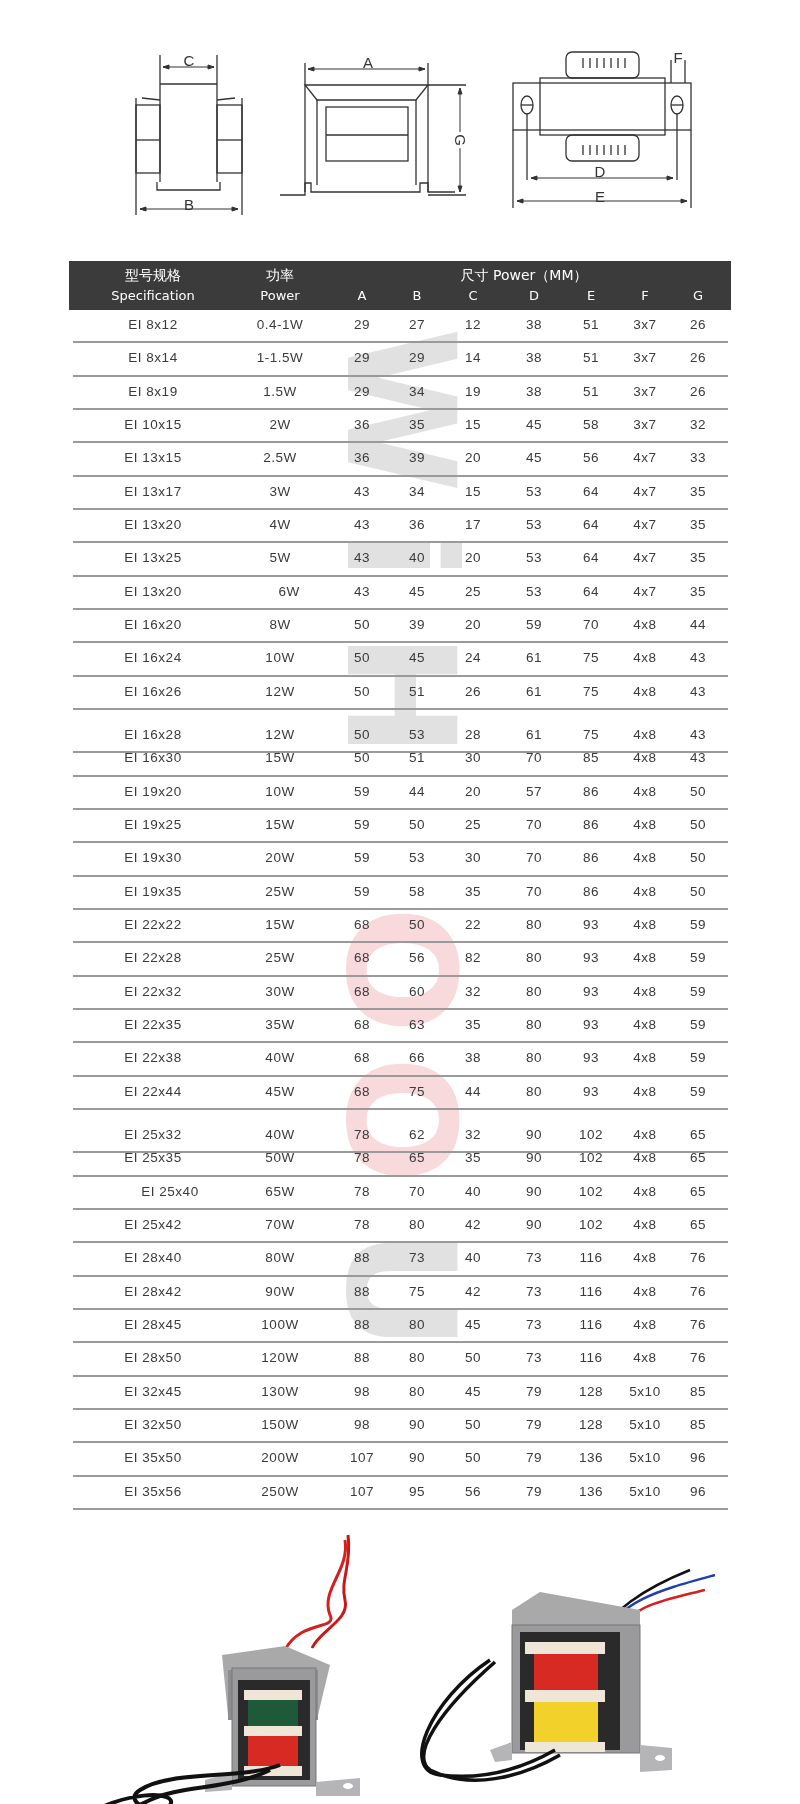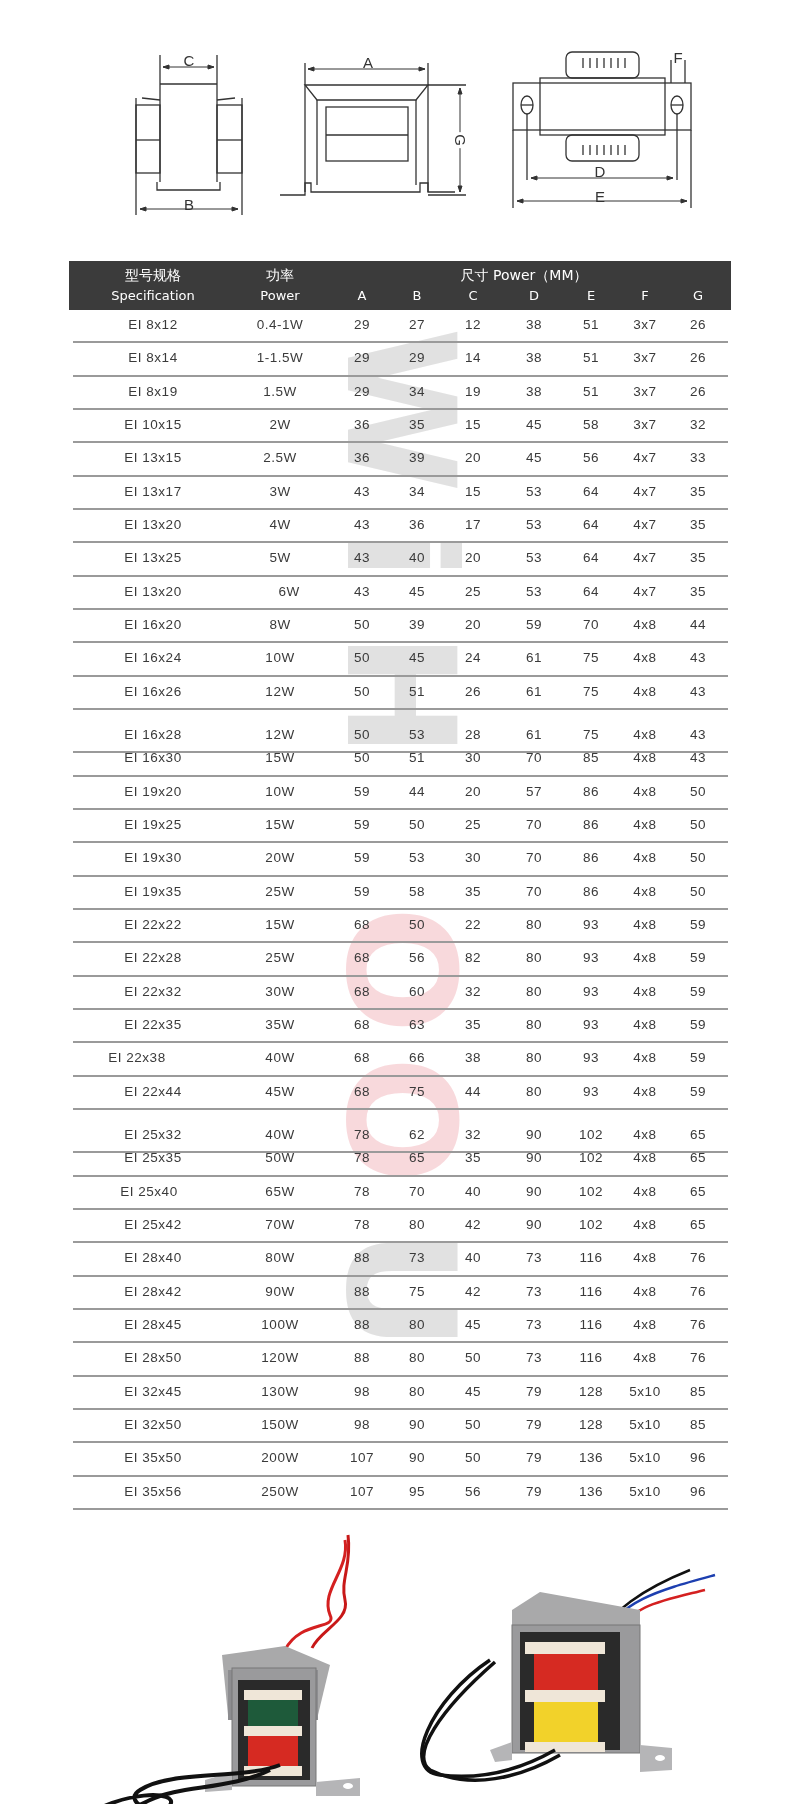--- a/index.html
+++ b/index.html
@@ -361,21 +361,21 @@
         <span class="cell" style="left: 207px;">35W</span>
         <span class="cell" style="left: 289px;">68</span>
         <span class="cell" style="left: 344px;">63</span>
         <span class="cell" style="left: 400px;">35</span>
         <span class="cell" style="left: 461px;">80</span>
         <span class="cell" style="left: 518px;">93</span>
         <span class="cell" style="left: 572px;">4x8</span>
         <span class="cell" style="left: 625px;">59</span>
       </div>
       <div class="row" style="top: 733.26px;">
-        <span class="cell" style="left: 64px;">EI  22x38</span>
+        <span class="cell" style="left: 80px;">EI  22x38</span>
         <span class="cell" style="left: 207px;">40W</span>
         <span class="cell" style="left: 289px;">68</span>
         <span class="cell" style="left: 344px;">66</span>
         <span class="cell" style="left: 400px;">38</span>
         <span class="cell" style="left: 461px;">80</span>
         <span class="cell" style="left: 518px;">93</span>
         <span class="cell" style="left: 572px;">4x8</span>
         <span class="cell" style="left: 625px;">59</span>
       </div>
       <div class="row" style="top: 766.59px;">
@@ -405,21 +405,21 @@
         <span class="cell" style="left: 207px;">50W</span>
         <span class="cell" style="left: 289px;">78</span>
         <span class="cell" style="left: 344px;">65</span>
         <span class="cell" style="left: 400px;">35</span>
         <span class="cell" style="left: 461px;">90</span>
         <span class="cell" style="left: 518px;">102</span>
         <span class="cell" style="left: 572px;">4x8</span>
         <span class="cell" style="left: 625px;">65</span>
       </div>
       <div class="row" style="top: 866.58px;">
-        <span class="cell" style="left: 76px;">EI  25x40</span>
+        <span class="cell" style="left: 97px;">EI  25x40</span>
         <span class="cell" style="left: 207px;">65W</span>
         <span class="cell" style="left: 289px;">78</span>
         <span class="cell" style="left: 344px;">70</span>
         <span class="cell" style="left: 400px;">40</span>
         <span class="cell" style="left: 461px;">90</span>
         <span class="cell" style="left: 518px;">102</span>
         <span class="cell" style="left: 572px;">4x8</span>
         <span class="cell" style="left: 625px;">65</span>
       </div>
       <div class="row" style="top: 899.91px;">

